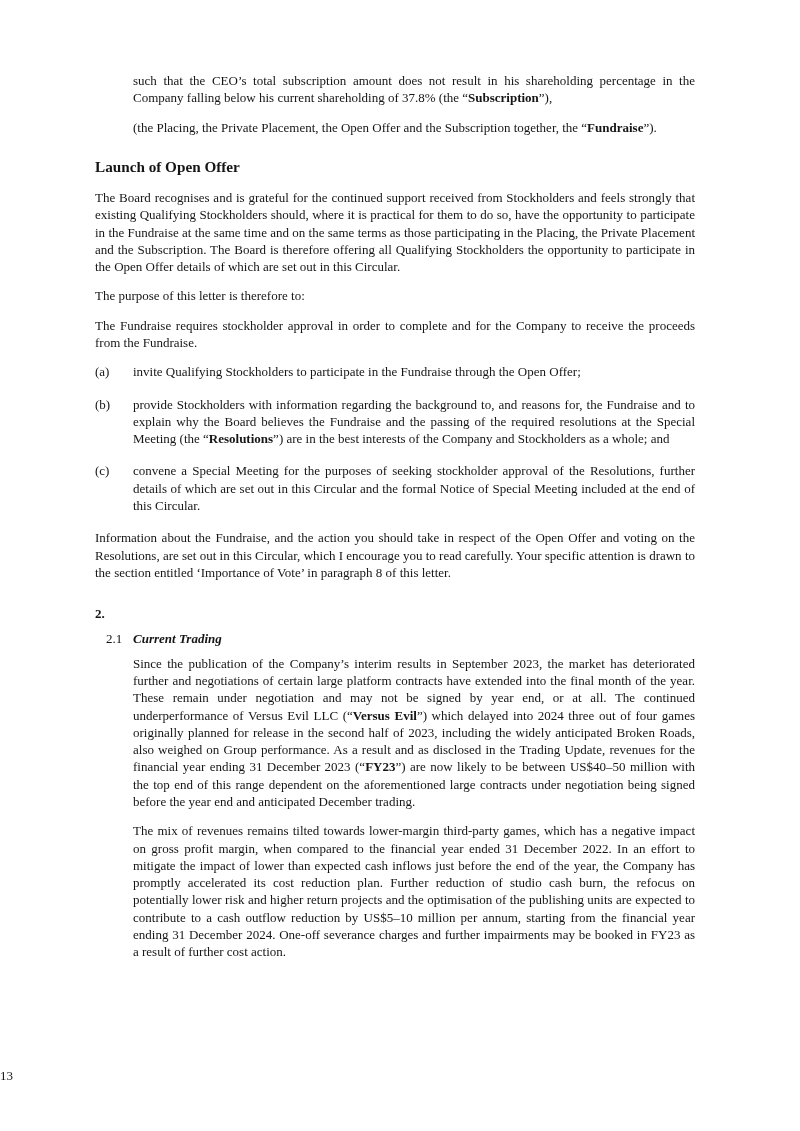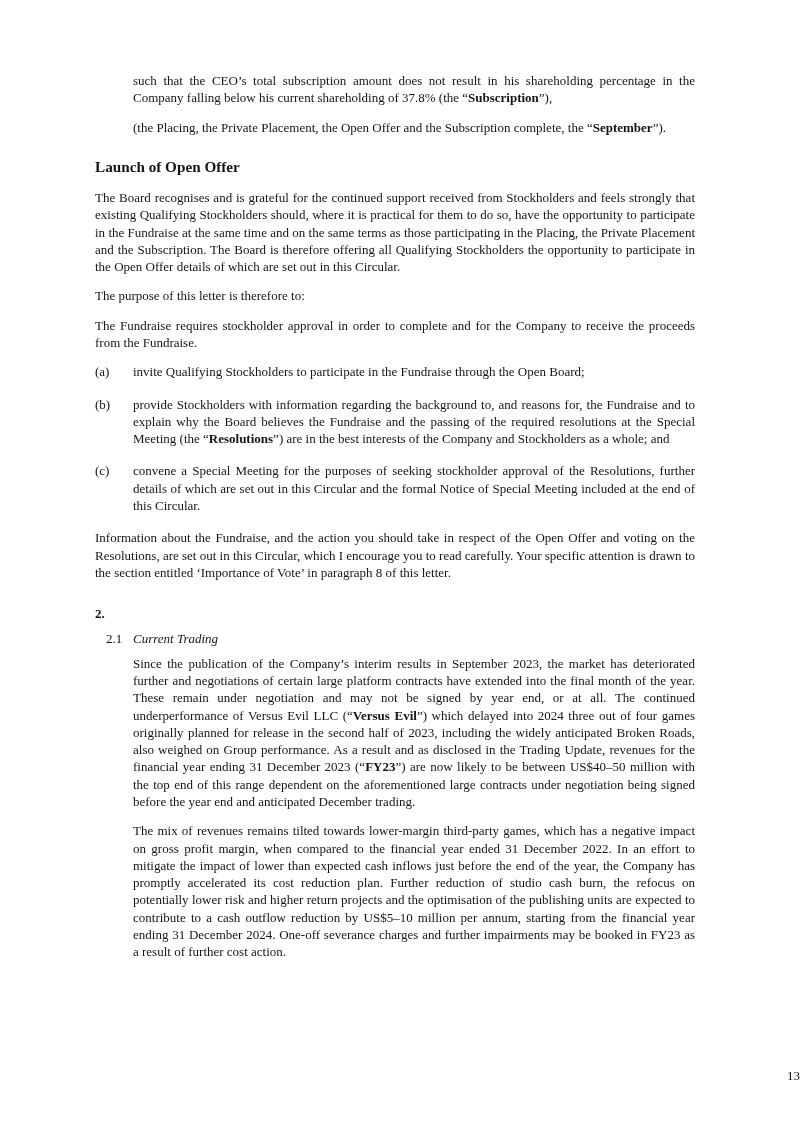--- a/index.html
+++ b/index.html
@@ -35,51 +35,51 @@
   .section-heading {
     display: flex;
     font-weight: bold;
     margin: 24px 0 8px 0;
   }
   .subsection-heading {
     display: flex;
     margin: 0 0 7px 0;
     text-align: center;
   }
-  .subsection-heading .sub-title { font-weight: normal; font-style: italic; }
+  .subsection-heading .sub-title { font-weight: bold; font-style: italic; }
   .num-col { width: 38px; flex-shrink: 0; }
   .page-number {
     position: absolute;
     bottom: 47px;
     left: 0;
     width: 100%;
-    text-align: right;
+    text-align: left;
     margin-top: 12px;
   }
 </style>
 </head>
 <body>
 
 <div class="page">
 
   <p class="para indent"><span>such that the CEO’s total subscription amount does not result in his shareholding percentage in the Company falling below his current shareholding of 37.8% (the “</span><span class="bold">Subscription</span><span>”),</span></p>
 
-  <p class="para indent"><span>(the Placing, the Private Placement, the Open Offer and the Subscription complete, the “</span><span class="bold">September</span><span>”).</span></p>
+  <p class="para indent"><span>(the Placing, the Private Placement, the Open Offer and the Subscription together, the “</span><span class="bold">Fundraise</span><span>”).</span></p>
 
   <h3 class="heading">Launch of Open Offer</h3>
 
   <p class="para">The Board recognises and is grateful for the continued support received from Stockholders and feels strongly that existing Qualifying Stockholders should, where it is practical for them to do so, have the opportunity to participate in the Fundraise at the same time and on the same terms as those participating in the Placing, the Private Placement and the Subscription. The Board is therefore offering all Qualifying Stockholders the opportunity to participate in the Open Offer details of which are set out in this Circular.</p>
 
 
   <p class="para">The purpose of this letter is therefore to:</p>
 
   <p class="para">The Fundraise requires stockholder approval in order to complete and for the Company to receive the proceeds from the Fundraise.</p>
 
   <div class="list-item">
-    <span class="marker">(a)</span><span>invite Qualifying Stockholders to participate in the Fundraise through the Open Board;</span>
+    <span class="marker">(a)</span><span>invite Qualifying Stockholders to participate in the Fundraise through the Open Offer;</span>
   </div>
 
   <div class="list-item">
     <span class="marker">(b)</span><span>provide Stockholders with information regarding the background to, and reasons for, the Fundraise and to explain why the Board believes the Fundraise and the passing of the required resolutions at the Special Meeting (the “</span><span class="bold">Resolutions</span><span>”) are in the best interests of the Company and Stockholders as a whole; and</span>
   </div>
 
   <div class="list-item">
     <span class="marker">(c)</span><span>convene a Special Meeting for the purposes of seeking stockholder approval of the Resolutions, further details of which are set out in this Circular and the formal Notice of Special Meeting included at the end of this Circular.</span>
   </div>
 

